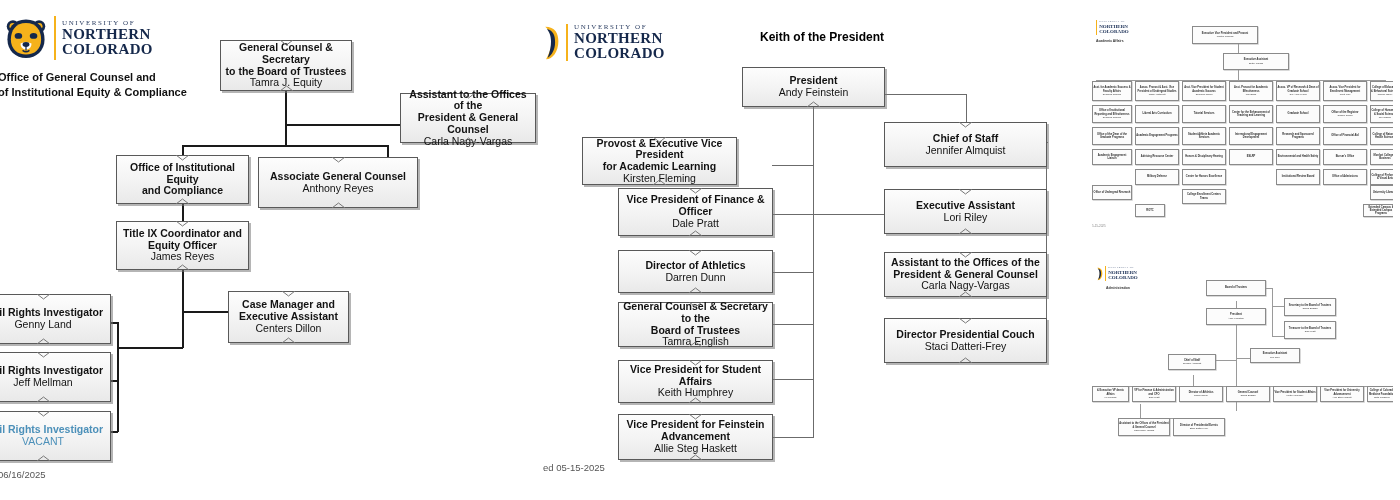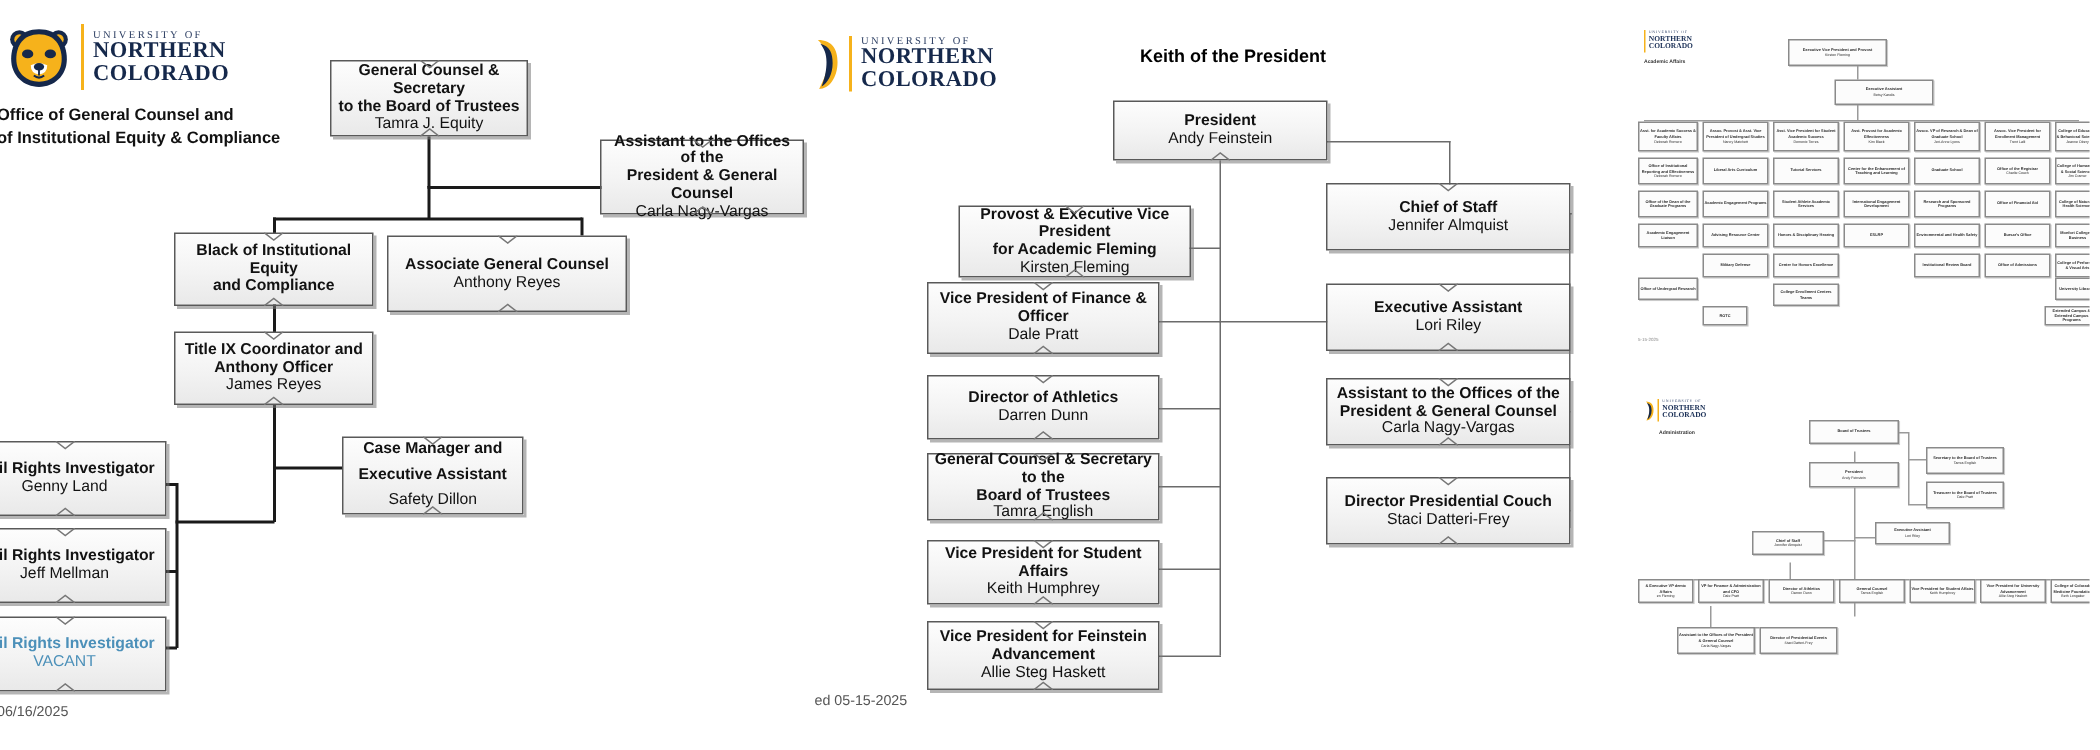--- a/index.html
+++ b/index.html
@@ -200,21 +200,21 @@
         </svg>
       </span>
   </div>
 
   <div class="node" style="left:116px; top:155px; width:133px; height:49px;">
     <span class="notch-top">
         <svg width="13" height="6" viewBox="0 0 13 6">
           <path d="M0 0 L6.5 5 L13 0" fill="none" stroke="#777" stroke-width="1"></path>
         </svg>
       </span>
-    <div class="t">Black of Institutional Equity</div>
+    <div class="t">Office of Institutional Equity</div>
     <div class="t">and Compliance</div>
     <span class="notch-bot">
         <svg width="13" height="6" viewBox="0 0 13 6">
           <path d="M0 6 L6.5 1 L13 6" fill="none" stroke="#777" stroke-width="1"></path>
         </svg>
       </span>
   </div>
 
   <div class="node" style="left:258px; top:157px; width:160px; height:51px;">
     <span class="notch-top">
@@ -231,38 +231,38 @@
       </span>
   </div>
 
   <div class="node" style="left:116px; top:221px; width:133px; height:49px;">
     <span class="notch-top">
         <svg width="13" height="6" viewBox="0 0 13 6">
           <path d="M0 0 L6.5 5 L13 0" fill="none" stroke="#777" stroke-width="1"></path>
         </svg>
       </span>
     <div class="t">Title IX Coordinator and</div>
-    <div class="t">Anthony Officer</div>
+    <div class="t">Equity Officer</div>
     <div class="s">James Reyes</div>
     <span class="notch-bot">
         <svg width="13" height="6" viewBox="0 0 13 6">
           <path d="M0 6 L6.5 1 L13 6" fill="none" stroke="#777" stroke-width="1"></path>
         </svg>
       </span>
   </div>
 
-  <div class="node" style="left:228px; top:291px; width:121px; height:52px;justify-content:space-between;">
+  <div class="node" style="left:228px; top:291px; width:121px; height:52px;">
     <span class="notch-top">
         <svg width="13" height="6" viewBox="0 0 13 6">
           <path d="M0 0 L6.5 5 L13 0" fill="none" stroke="#777" stroke-width="1"></path>
         </svg>
       </span>
     <div class="t">Case Manager and</div>
     <div class="t">Executive Assistant</div>
-    <div class="s">Safety Dillon</div>
+    <div class="s">Centers Dillon</div>
     <span class="notch-bot">
         <svg width="13" height="6" viewBox="0 0 13 6">
           <path d="M0 6 L6.5 1 L13 6" fill="none" stroke="#777" stroke-width="1"></path>
         </svg>
       </span>
   </div>
 
   <div class="node" style="left:-25px; top:294px; width:136px; height:50px;">
     <span class="notch-top">
         <svg width="13" height="6" viewBox="0 0 13 6">
@@ -343,28 +343,28 @@
   <div class="node" style="left:742px; top:67px; width:143px; height:40px;">
     <div class="t">President</div>
     <div class="s">Andy Feinstein</div>
     <span class="notch-bot">
         <svg width="13" height="6" viewBox="0 0 13 6">
           <path d="M0 6 L6.5 1 L13 6" fill="none" stroke="#777" stroke-width="1"></path>
         </svg>
       </span>
   </div>
 
-  <div class="node" style="left:639px; top:137px; width:155px; height:48px;align-items:center;">
+  <div class="node" style="left:582px; top:137px; width:155px; height:48px;align-items:center;">
     <span class="notch-top">
         <svg width="13" height="6" viewBox="0 0 13 6">
           <path d="M0 0 L6.5 5 L13 0" fill="none" stroke="#777" stroke-width="1"></path>
         </svg>
       </span>
     <div class="t">Provost &amp; Executive Vice President</div>
-    <div class="t">for Academic Fleming</div>
+    <div class="t">for Academic Learning</div>
     <div class="s">Kirsten Fleming</div>
     <span class="notch-bot">
         <svg width="13" height="6" viewBox="0 0 13 6">
           <path d="M0 6 L6.5 1 L13 6" fill="none" stroke="#777" stroke-width="1"></path>
         </svg>
       </span>
   </div>
 
   <div class="node" style="left:618px; top:188px; width:155px; height:48px;">
     <span class="notch-top">

